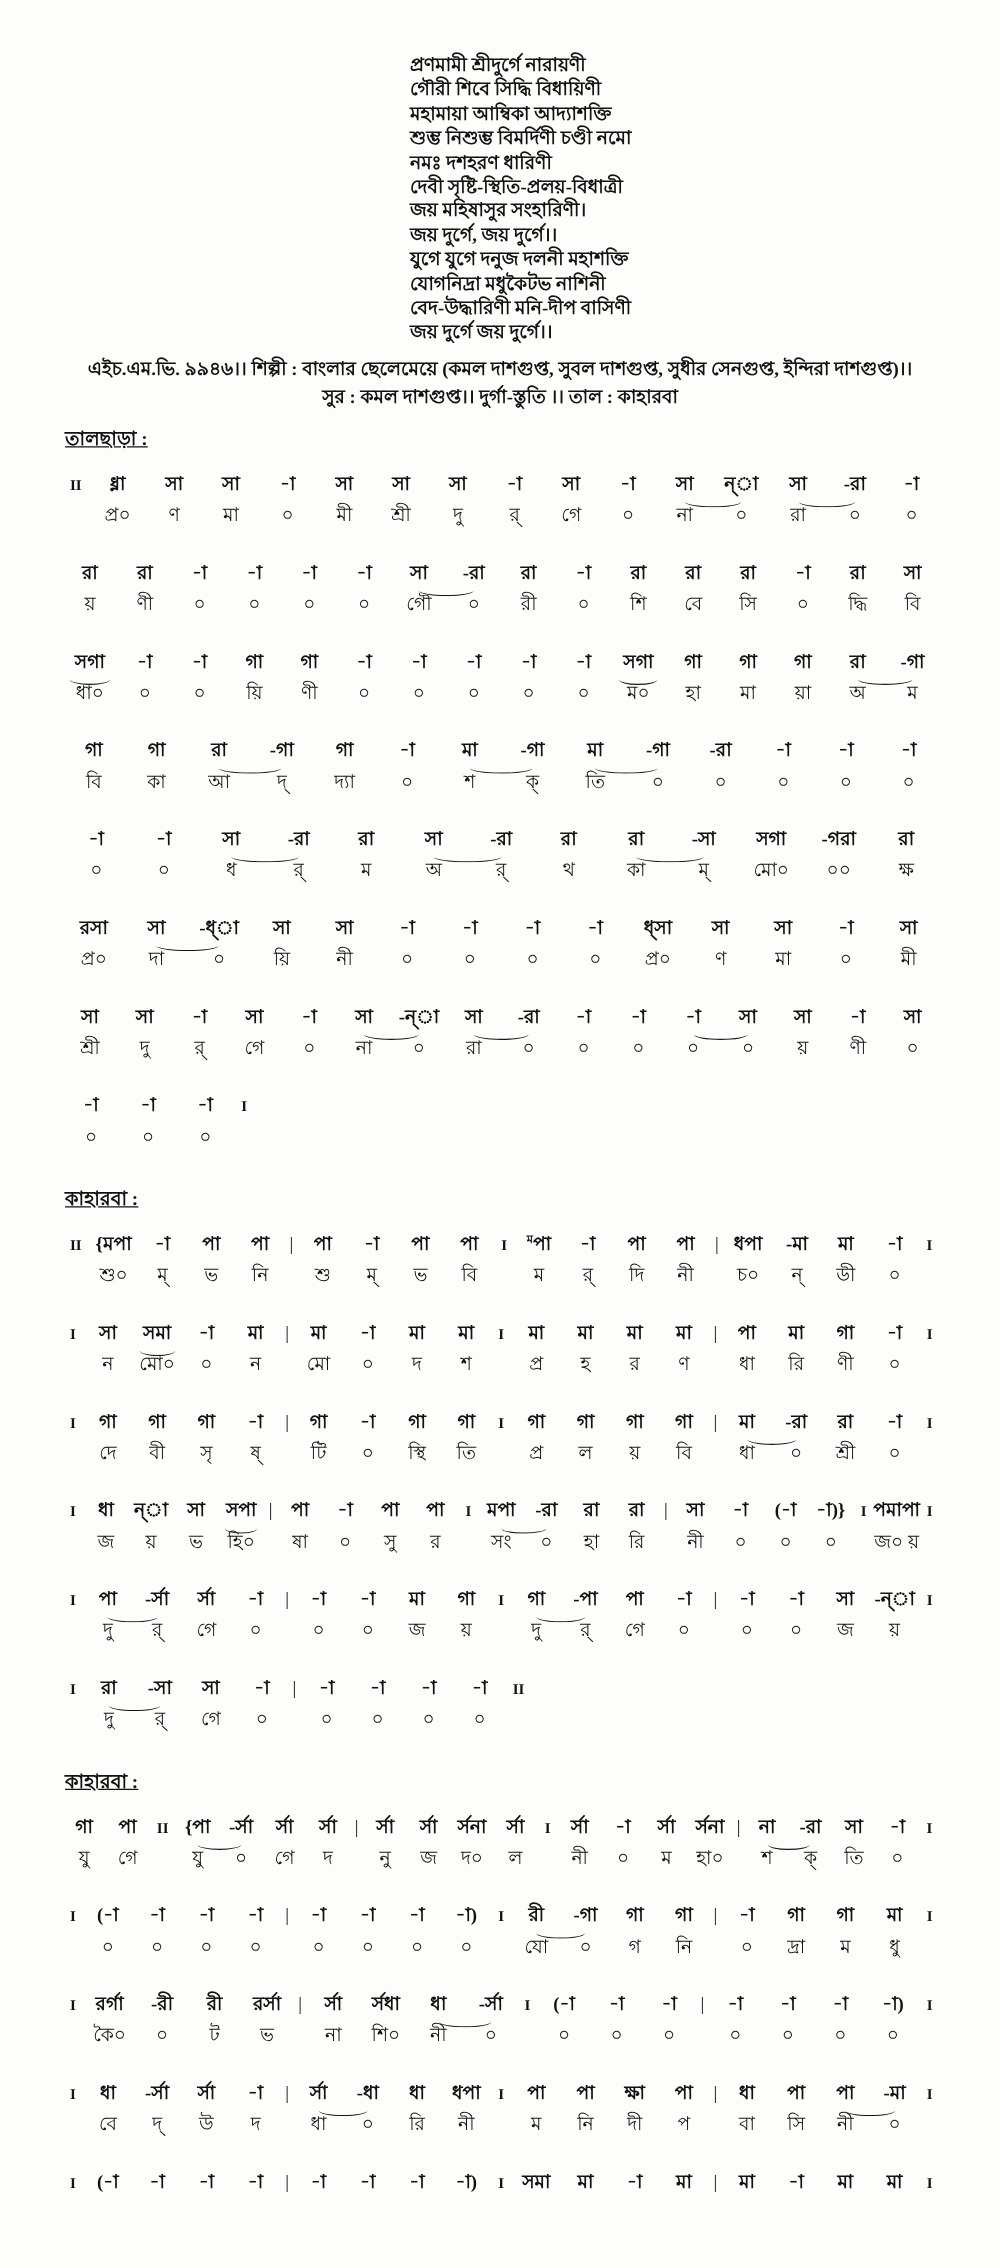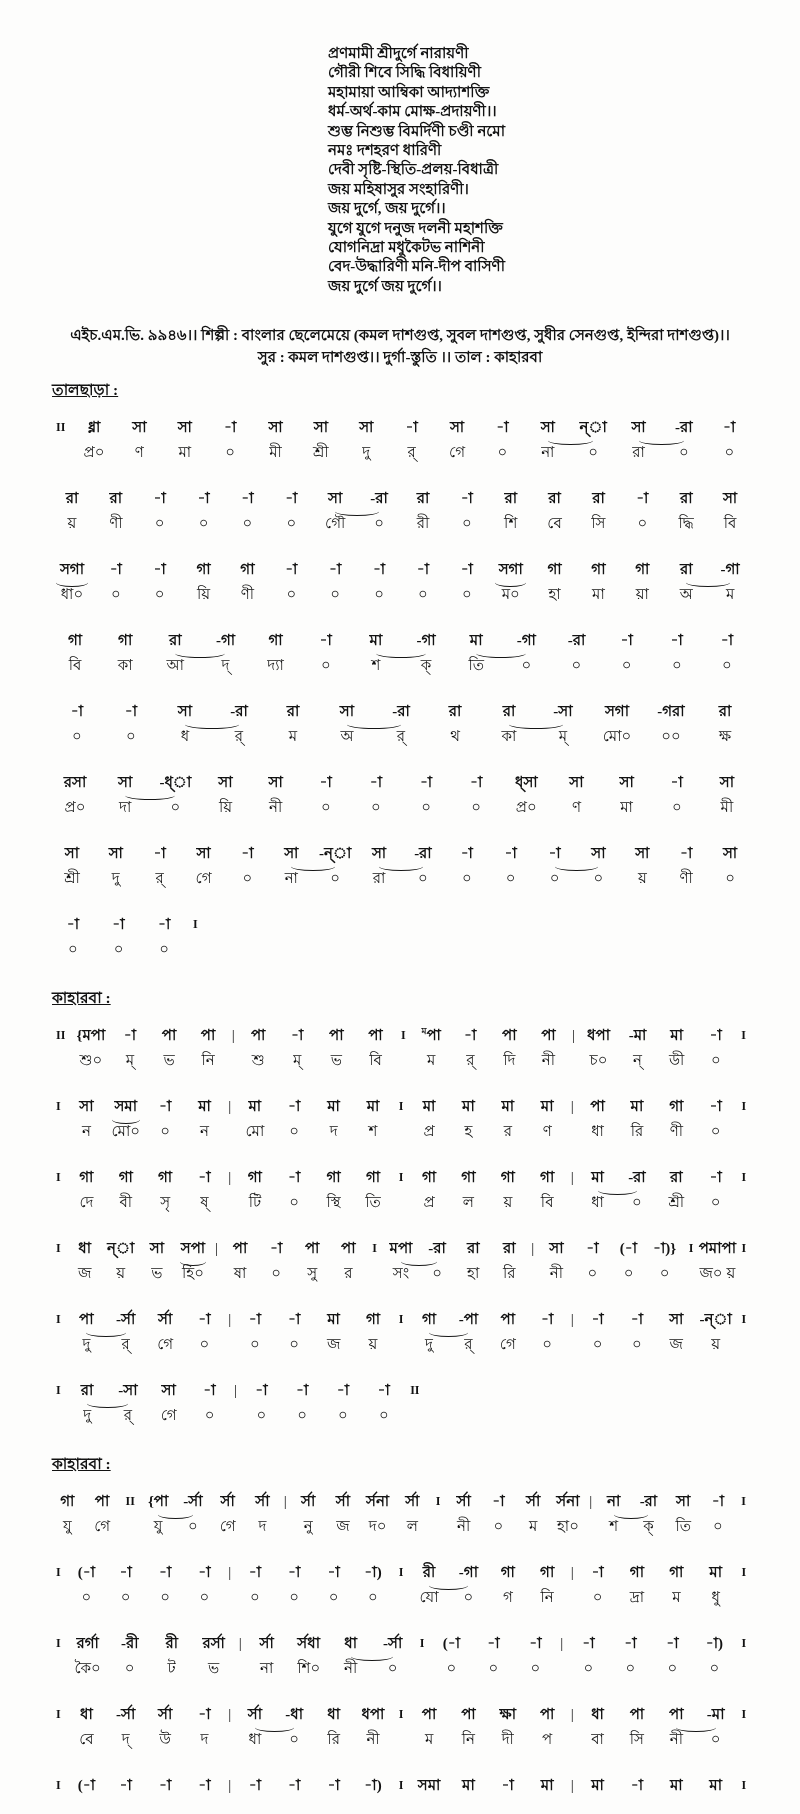--- a/index.html
+++ b/index.html
@@ -13,21 +13,21 @@
   .page{position:relative;width:800px;height:1814px;}
   
   .verse{
     margin:44px 0 0 280px;
     font-size:15px;line-height:19.4px;
     font-weight:bold;
   }
   .verse-line{white-space:nowrap;margin-left:48px;}
   
   .credits{
-    margin-top:28px;
+    margin-top:8px;
     font-size:15px;font-weight:bold;
     text-align:center;
     line-height:22px;
   }
   .credits .c1{white-space:nowrap;}
   
   .notation{margin:10px 0 0 50px;}
   .sec{}
   .sec-heading{
     font-weight:bold;font-size:15.5px;
@@ -72,21 +72,20 @@
 </style>
 </head>
 <body>
 
 <div class="page">
 
   <div class="verse">
     <div class="verse-line">প্রণমামী শ্রীদুর্গে নারায়ণী</div>
     <div class="verse-line">গৌরী শিবে সিদ্ধি বিধায়িণী</div>
     <div class="verse-line">মহামায়া আম্বিকা আদ্যাশক্তি</div>
-    <div class="verse-line">ধর্ম-অর্থ-কাম মোক্ষ-প্রদায়ণী।।</div>
     <div class="verse-line">শুম্ভ নিশুম্ভ বিমর্দিণী চণ্ডী নমো</div>
     <div class="verse-line">নমঃ দশহরণ ধারিণী</div>
     <div class="verse-line">দেবী সৃষ্টি-স্থিতি-প্রলয়-বিধাত্রী</div>
     <div class="verse-line">জয় মহিষাসুর সংহারিণী।</div>
     <div class="verse-line">জয় দুর্গে, জয় দুর্গে।।</div>
     <div class="verse-line">যুগে যুগে দনুজ দলনী মহাশক্তি</div>
     <div class="verse-line">যোগনিদ্রা মধুকৈটভ নাশিনী</div>
     <div class="verse-line">বেদ-উদ্ধারিণী মনি-দীপ বাসিণী</div>
     <div class="verse-line">জয় দুর্গে জয় দুর্গে।।</div>
   </div>

